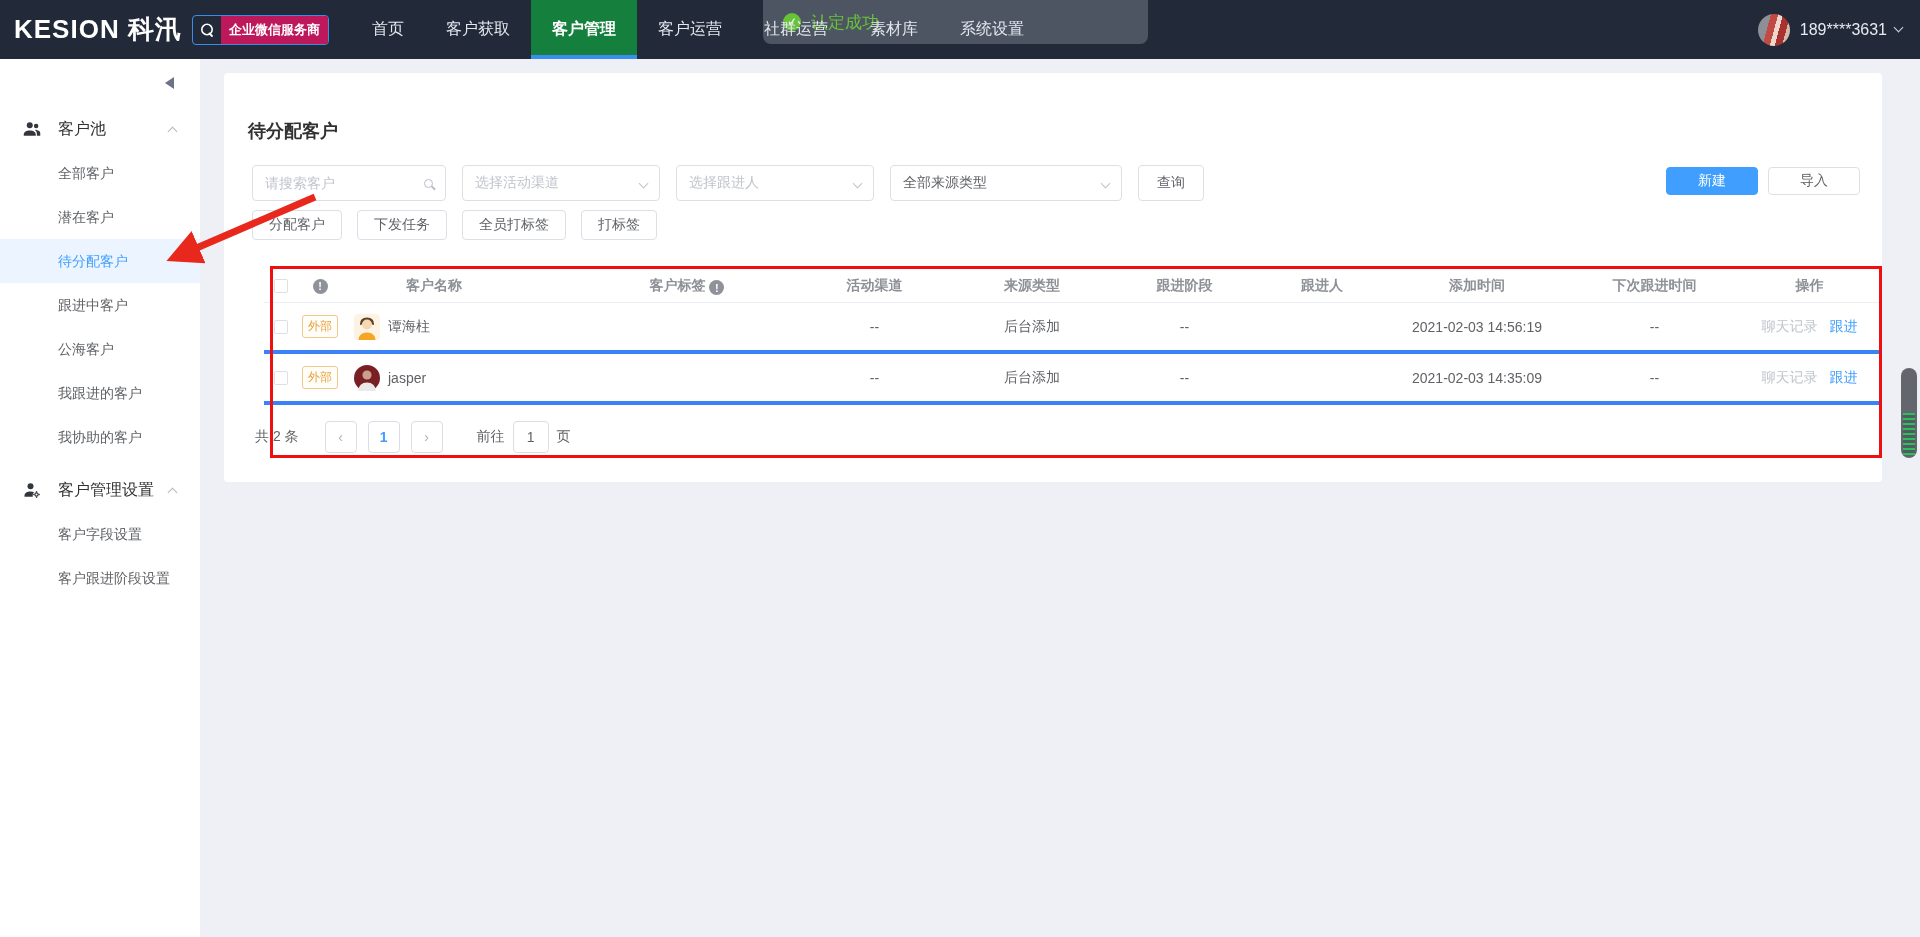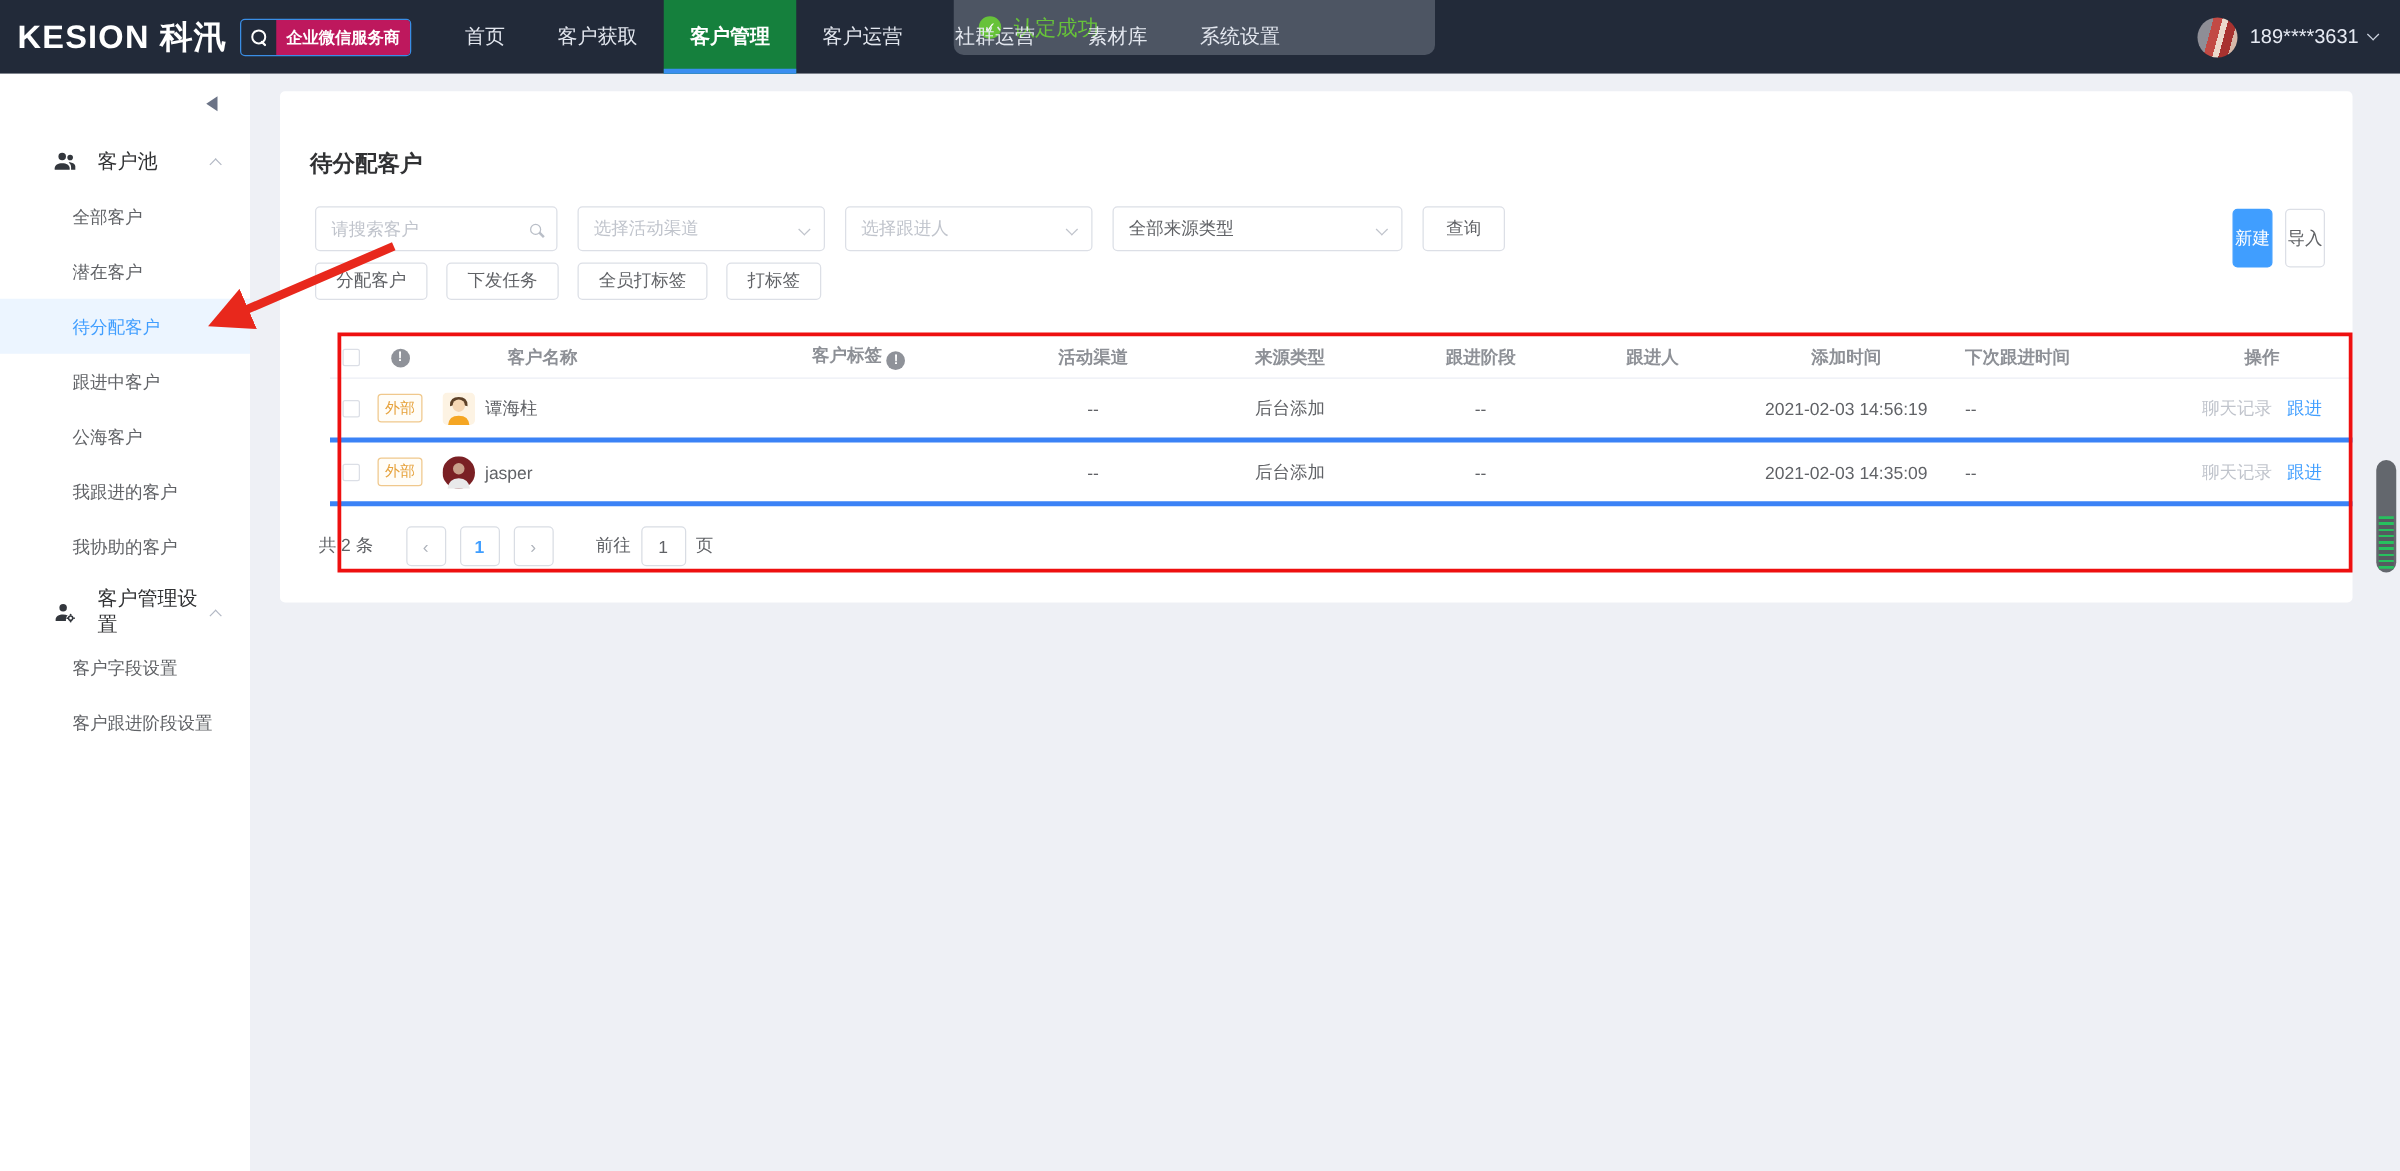--- a/index.html
+++ b/index.html
@@ -57,21 +57,21 @@
     font-size:12px; font-weight:bold; display:flex; align-items:center; justify-content:center; margin-right:10px;
   }
   .toast .msg { color:#67c23a; font-size:17px; }
 
   
   .sidebar { position:absolute; left:0; top:59px; width:200px; bottom:0; background:#fff; }
   .collapse-row { height:48px; display:flex; align-items:center; justify-content:flex-end; padding-right:26px; }
   .tri-left { width:0; height:0; border-top:6px solid transparent; border-bottom:6px solid transparent; border-right:9px solid #6b7386; cursor:pointer; }
   .group-header {
     height:44px; display:flex; align-items:center; padding:0 24px 0 23px;
-    color:#303133; font-size:16px; cursor:pointer;margin-left:20px;
+    color:#303133; font-size:16px; cursor:pointer;
   }
   .group-header .g-icon { width:18px; height:18px; margin-right:17px; flex:none; }
   .group-header .g-label { flex:1; }
   .side-item {
     height:44px; line-height:44px; padding-left:58px; color:#606266; font-size:14px; cursor:pointer; white-space:nowrap;
   }
   .side-item.active { color:#409eff; background:#ecf5ff; }
   .group2 { margin-top:9px; }
 
   
@@ -93,39 +93,39 @@
   .sel.w1 { width:198px; } .sel.w2 { width:198px; } .sel.w3 { width:232px; }
   .mag { width:9px; height:9px; border:1.5px solid #b9bec7; border-radius:50%; position:relative; flex:none; }
   .mag::after { content:""; position:absolute; width:5px; height:1.5px; background:#b9bec7; transform:rotate(45deg); right:-4px; bottom:-2px; }
 
   .btn {
     height:36px; border:1px solid #dcdfe6; border-radius:4px; background:#fff;
     color:#606266; font-size:14px; padding:0 18px; cursor:pointer; font-family:inherit;
   }
   .btn.primary { background:#409eff; border-color:#409eff; color:#fff; }
   .top-actions { position:absolute; right:22px; top:94px; display:flex; gap:10px; }
-  .top-actions .btn { height:47px; padding:0 1px; }
+  .top-actions .btn { height:28px; padding:0 31px; }
 
   .bulk-row { position:absolute; left:28px; top:137px; display:flex; gap:15px; }
   .bulk-row .btn { height:30px; padding:0 16px; }
 
   
   .tablewrap { position:absolute; left:40px; top:197px; width:1618px; }
   .t-header { display:flex; align-items:center; height:33px; border-bottom:1px solid #ebeef5; color:#8d9096; font-size:14px; font-weight:bold; }
   .t-row { display:flex; align-items:center; height:51px; border-bottom:4px solid #3b82f6; color:#606266; font-size:14px; }
   .c1 { width:34px; flex:none; display:flex; justify-content:center; }
   .c2 { width:44px; flex:none; display:flex; justify-content:center; }
   .c3 { width:240px; flex:none; display:flex; align-items:center; padding-left:12px; }
   .c4 { width:210px; flex:none; text-align:center; }
   .c5 { width:165px; flex:none; text-align:center; }
   .c6 { width:150px; flex:none; text-align:center; }
   .c7 { width:155px; flex:none; text-align:center; }
   .c8 { width:120px; flex:none; text-align:center; }
   .c9 { width:190px; flex:none; text-align:center; }
-  .c10 { width:165px; flex:none; text-align:left; }
+  .c10 { width:165px; flex:none; text-align:center; }
   .c11 { flex:1; display:flex; justify-content:center; gap:12px; }
   .checkbox { width:14px; height:14px; border:1px solid #dcdfe6; border-radius:2px; background:#fff; cursor:pointer; }
   .info-ic {
     width:15px; height:15px; border-radius:50%; background:#8f9299; color:#fff;
     font-size:11px; font-weight:bold; display:inline-flex; align-items:center; justify-content:center;
   }
   .tag-badge {
     color:#e6a23c; border:1px solid #f0c88c; border-radius:3px; font-size:12px;
     padding:2px 5px; background:#fffdf8; white-space:nowrap;
   }

